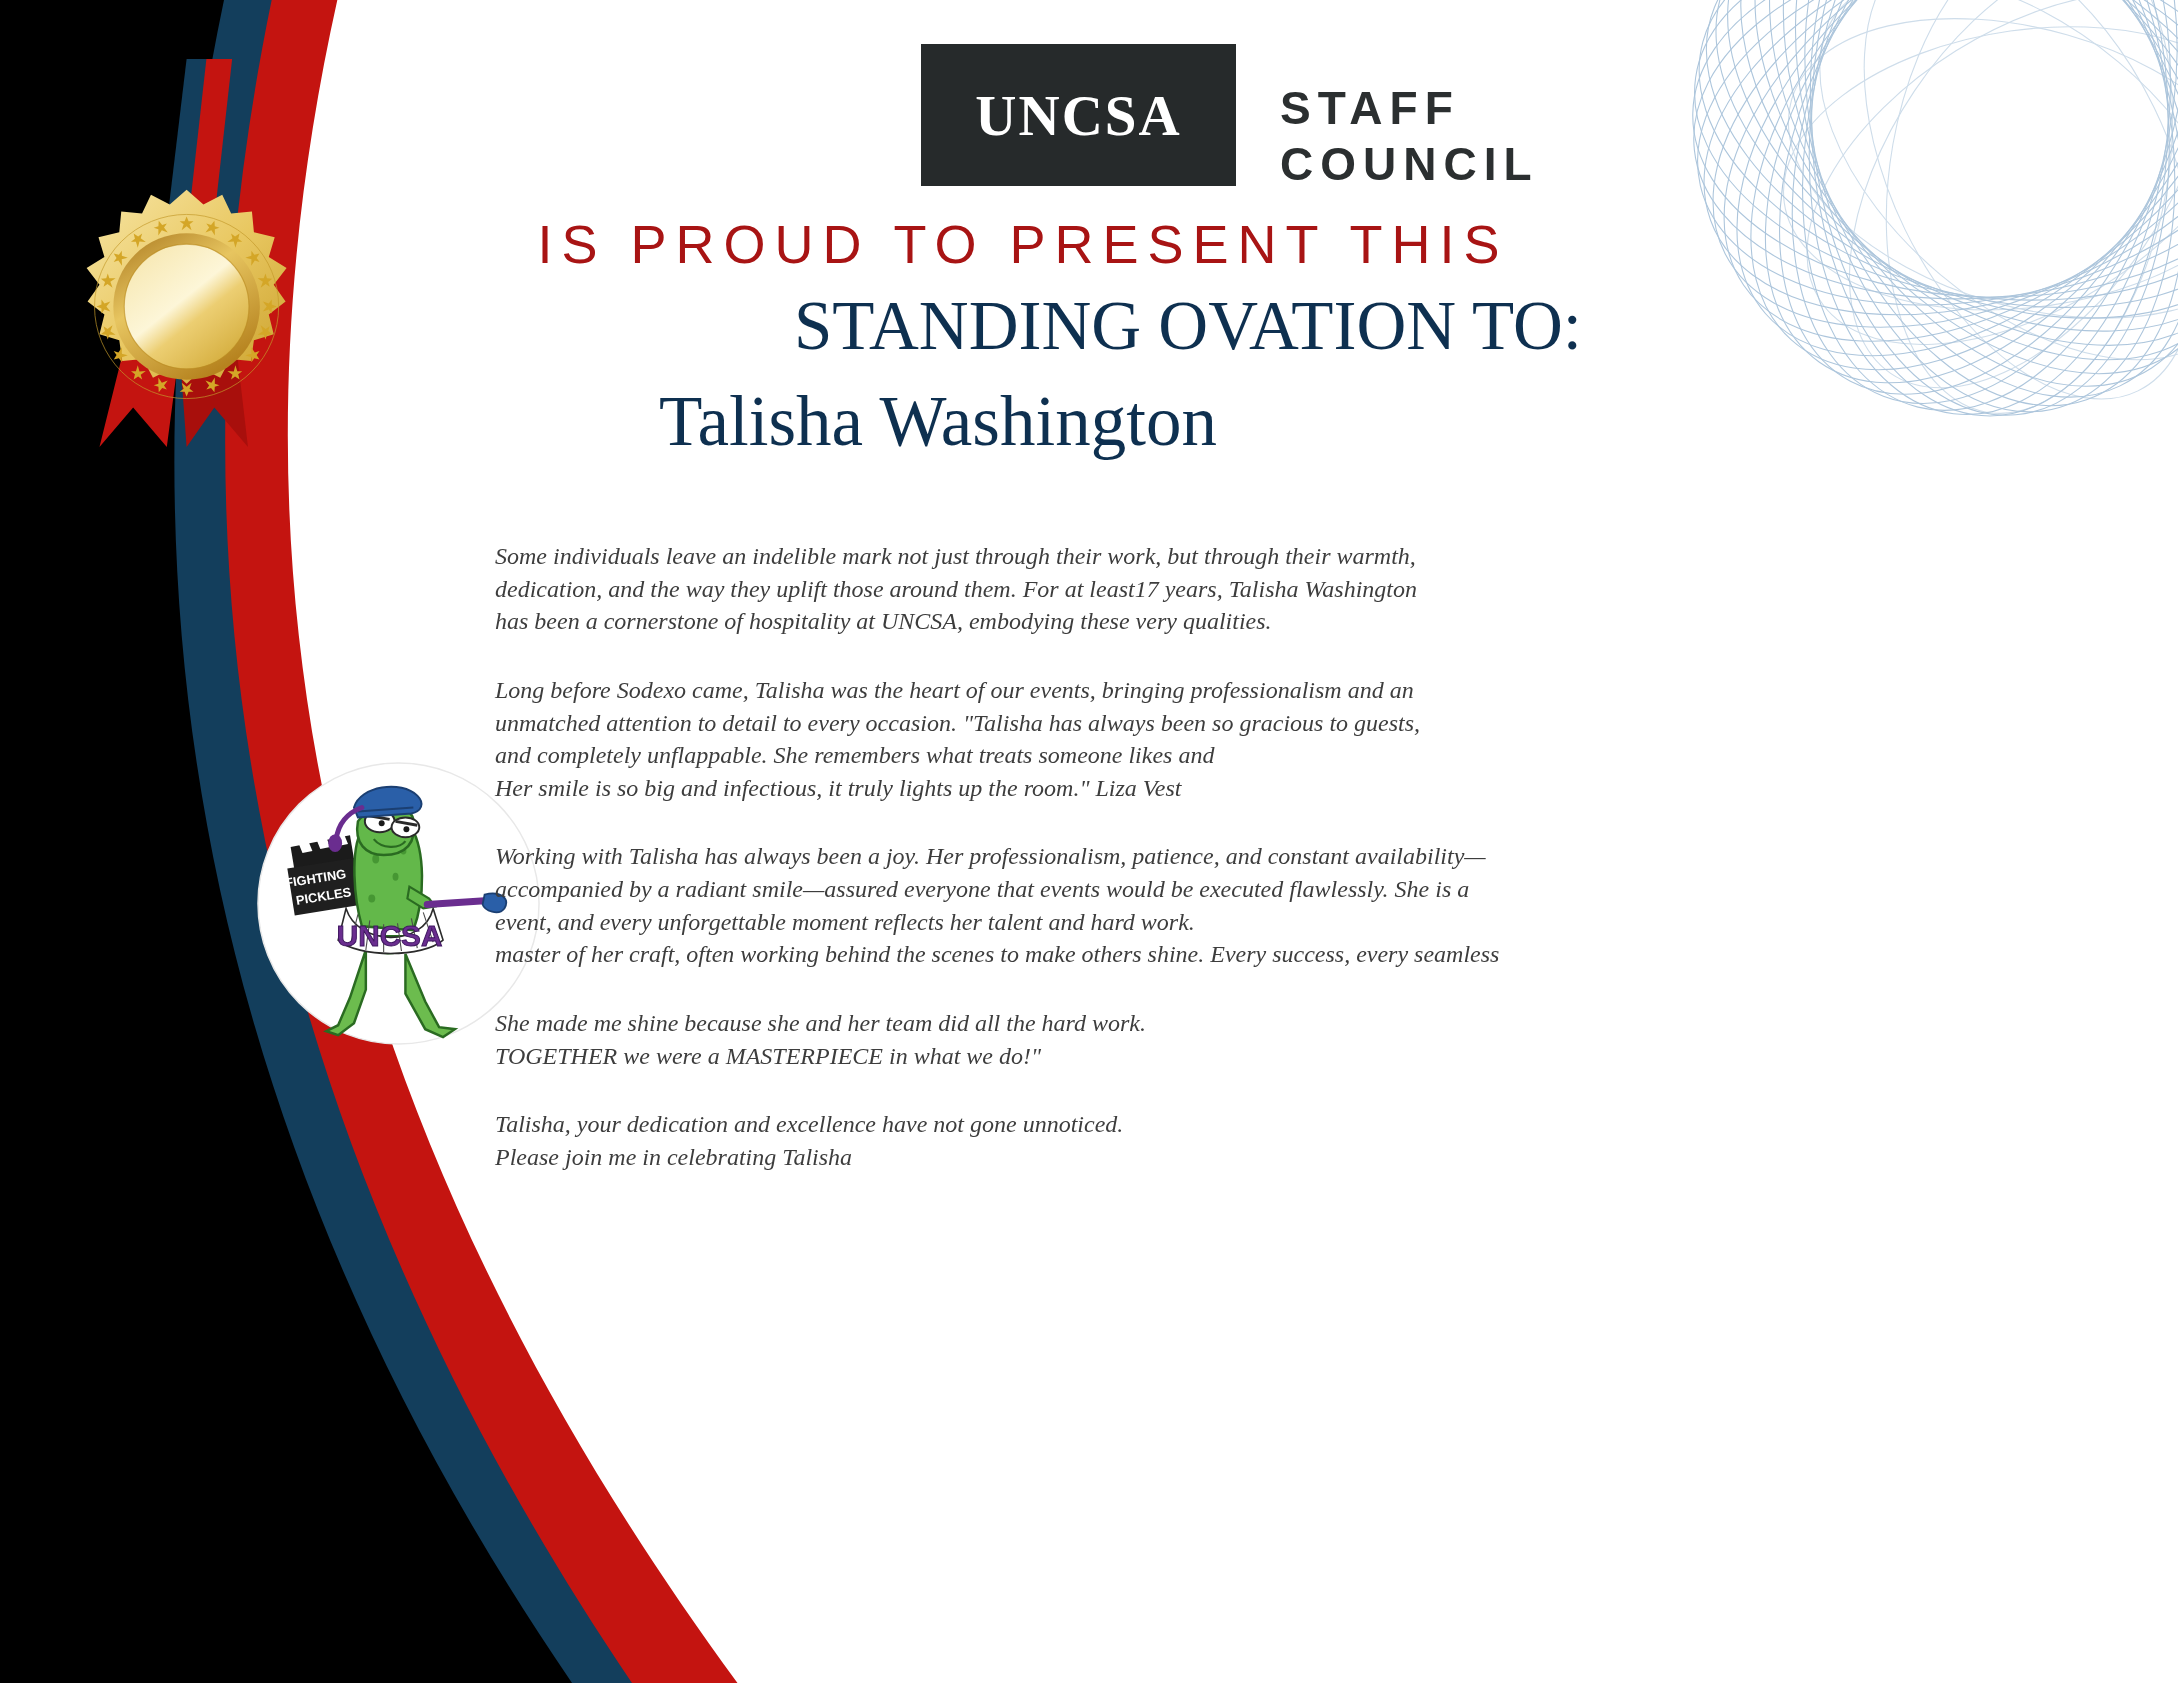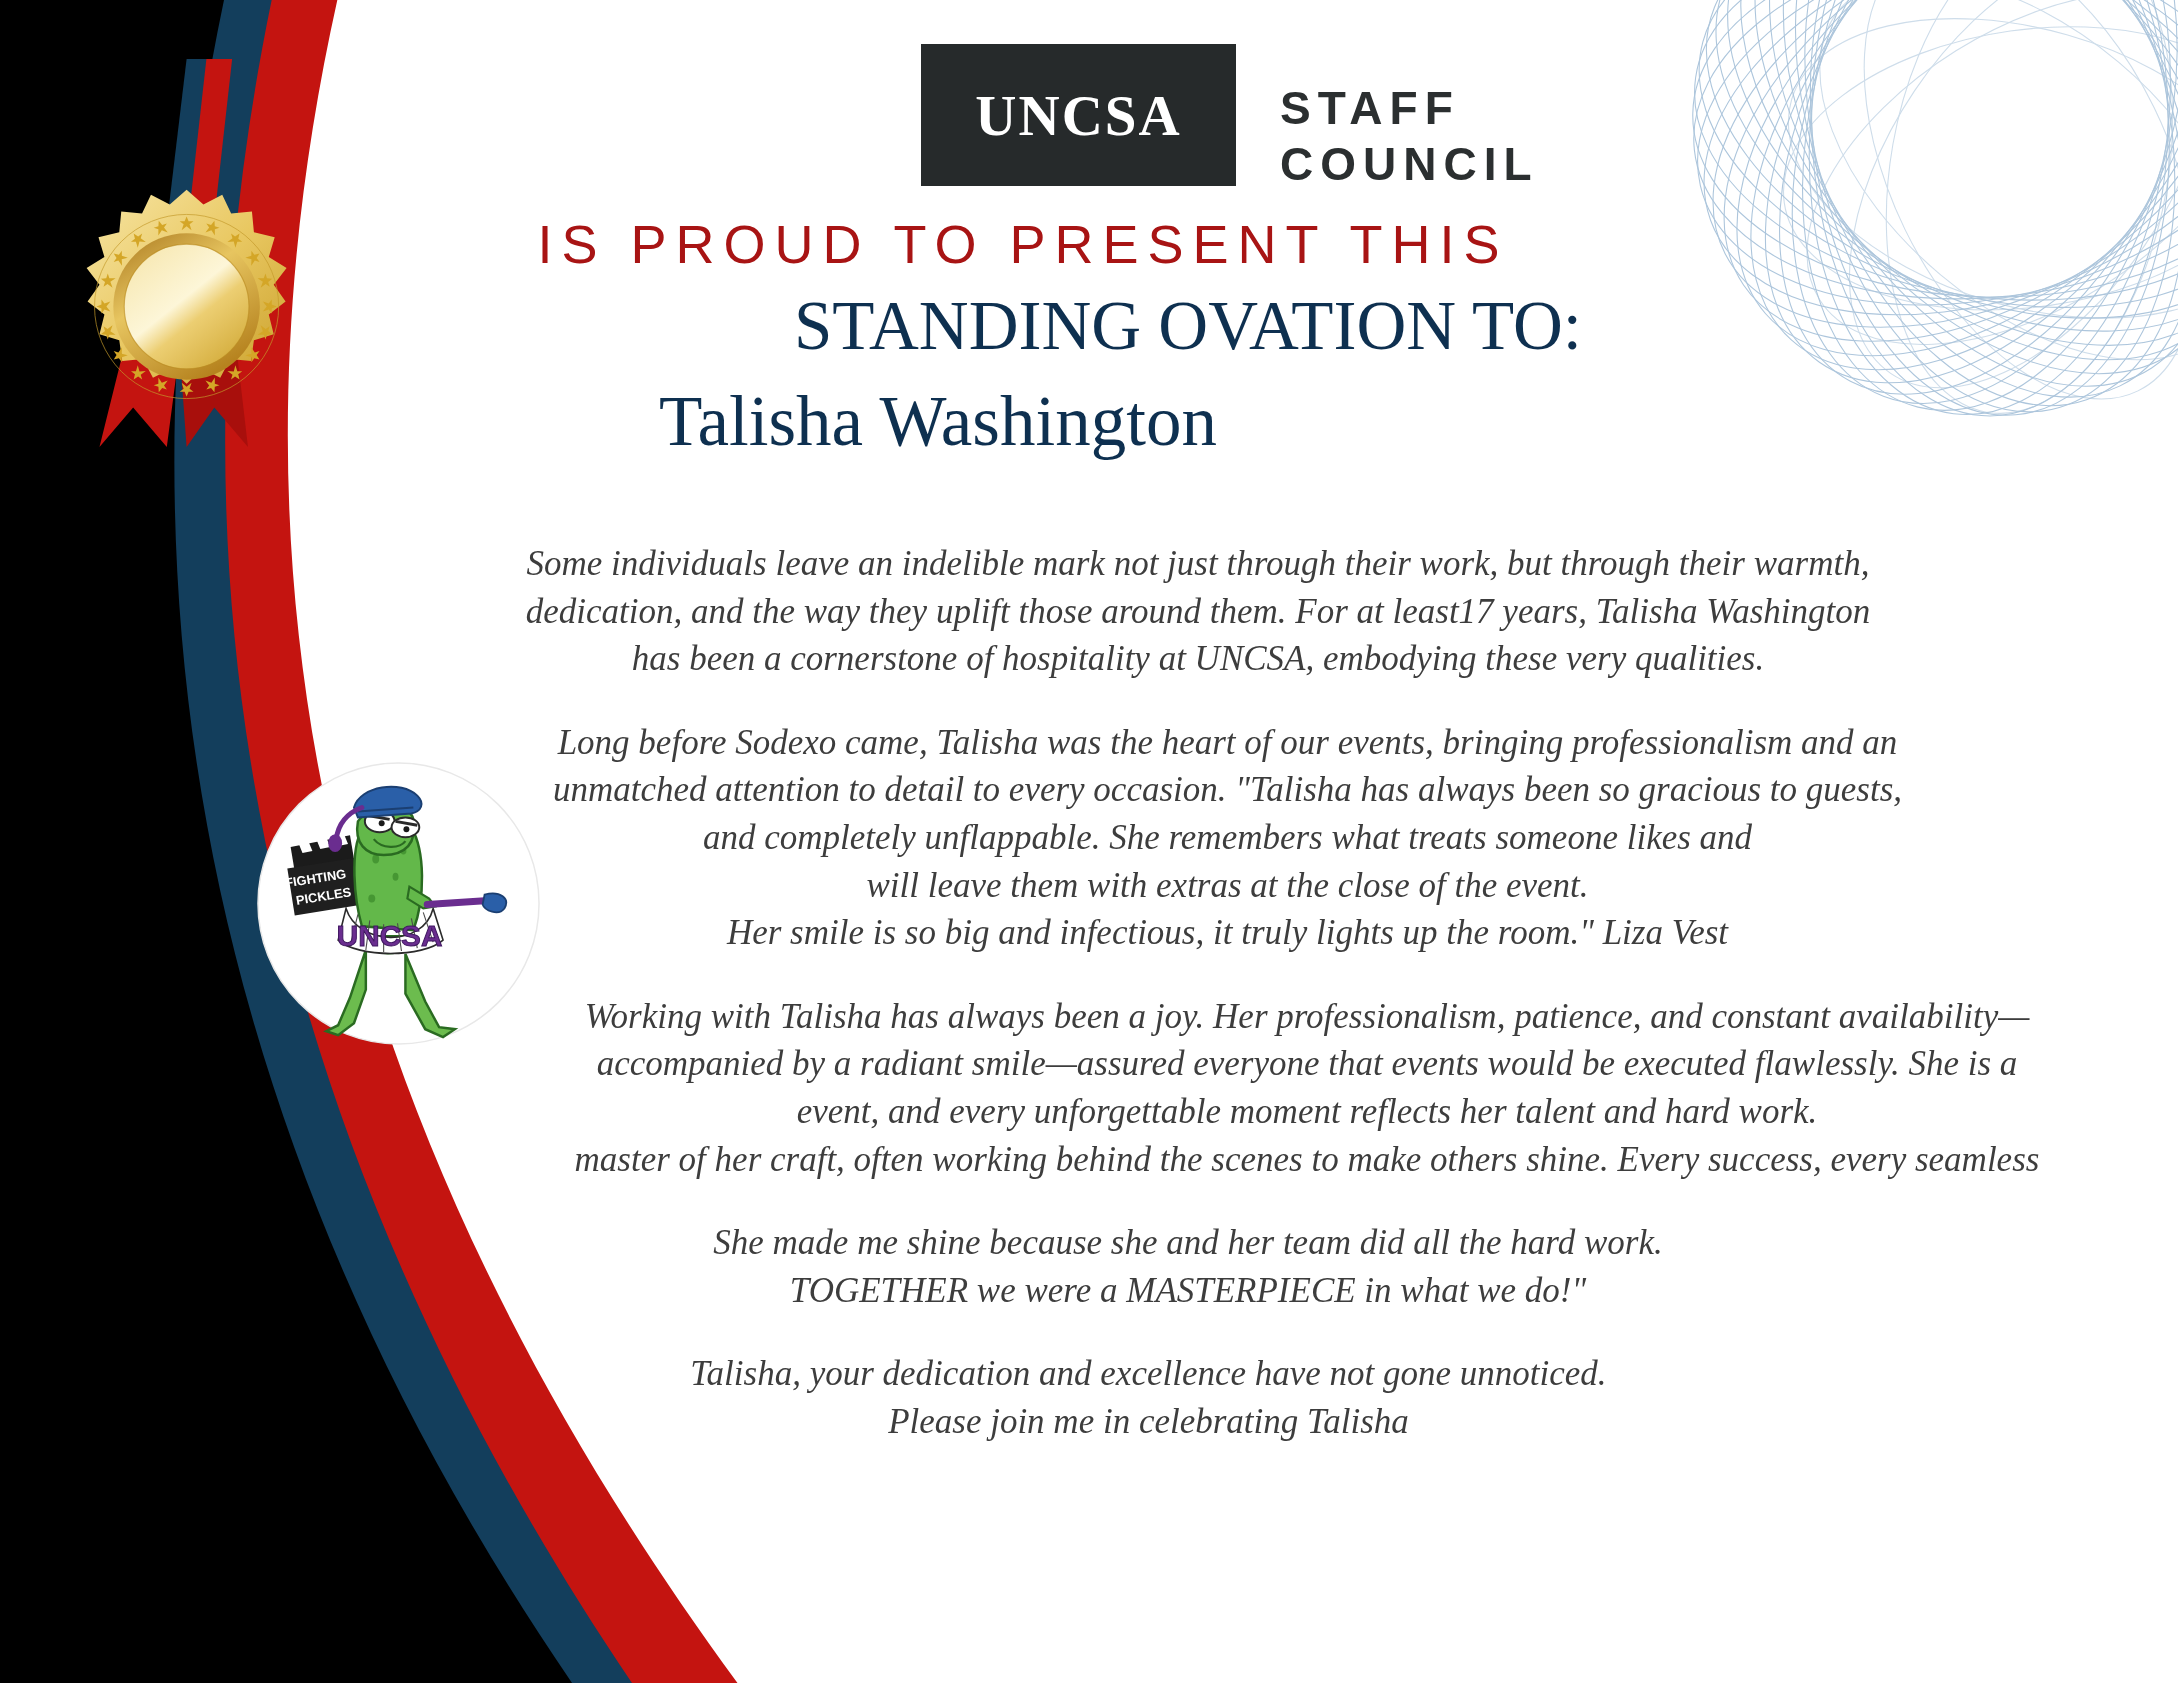--- a/index.html
+++ b/index.html
@@ -140,24 +140,24 @@
   }
 
   
   .body-copy {
     position: absolute;
     left: 495px;
     top: 540px;
     width: 1643px;
     font-family: "Liberation Serif", serif;
     font-style: italic;
-    font-size: 35px;
+    font-size: 24px;
     line-height: 1.36;
     color: #3d3d3d;
-    text-align: center;
+    text-align: left;
   }
   .body-copy p {
     margin: 0 0 36px 0;
   }
   .body-copy p:last-child { margin-bottom: 7px; }
   .body-copy .line { display: block; }
 
   .p1 { width: 1406px; margin-left: auto; margin-right: auto; }
   .p2 { width: 1465px; margin-left: auto; margin-right: auto; }
   .p3 { width: 1624px; margin-left: auto; margin-right: auto; }
@@ -435,21 +435,20 @@
     <p class="p1">
       <span class="line">Some individuals leave an indelible mark not just through their work, but through their warmth,</span>
       <span class="line">dedication, and the way they uplift those around them. For at least17 years, Talisha Washington</span>
       <span class="line">has been a cornerstone of hospitality at UNCSA, embodying these very qualities.</span>
     </p>
 
     <p class="p2">
       <span class="line">Long before Sodexo came, Talisha was the heart of our events, bringing professionalism and an</span>
       <span class="line">unmatched attention to detail to every occasion. "Talisha has always been so gracious to guests,</span>
       <span class="line">and completely unflappable. She remembers what treats someone likes and</span>
-      <span class="line">will leave them with extras at the close of the event.</span>
       <span class="line">Her smile is so big and infectious, it truly lights up the room." Liza Vest</span>
     </p>
 
     <p class="p3">
       <span class="line">Working with Talisha has always been a joy. Her professionalism, patience, and constant availability—</span>
       <span class="line">accompanied by a radiant smile—assured everyone that events would be executed flawlessly. She is a</span>
       <span class="line">event, and every unforgettable moment reflects her talent and hard work.</span>
       <span class="line">master of her craft, often working behind the scenes to make others shine. Every success, every seamless</span>
     </p>
 

